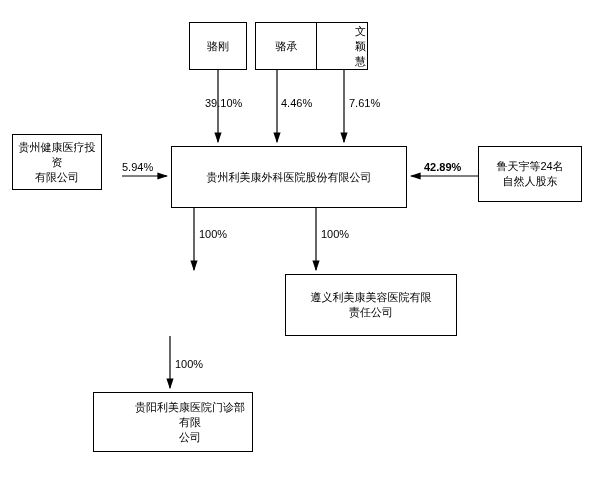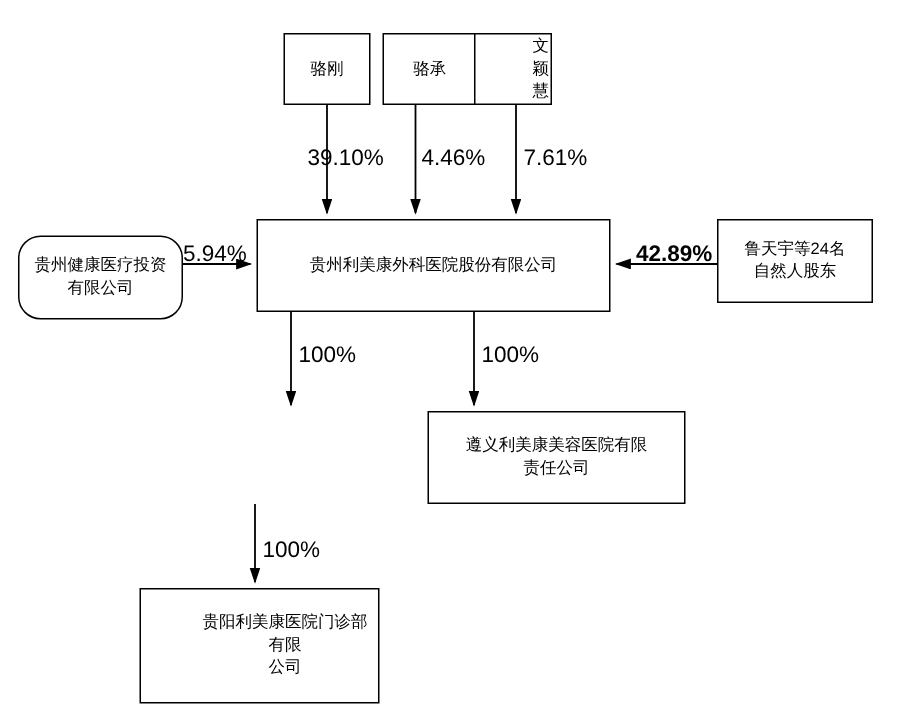--- a/index.html
+++ b/index.html
@@ -25,21 +25,21 @@
     justify-content: center;
     text-align: center;
     font-size: 11px;
     line-height: 15px;
     color: #000000;
     padding: 2px 3px;
     white-space: pre-line;
   }
   .label {
     position: absolute;
-    font-size: 15px;
+    font-size: 11px;
     color: #000000;
     white-space: nowrap;
   }
   svg.edges {
     position: absolute;
     left: 0;
     top: 0;
     width: 600px;
     height: 479px;
     overflow: visible;
@@ -77,33 +77,33 @@
 
     <line x1="170" y1="336" x2="170" y2="388" marker-end="url(#arrow)"></line>
   </svg>
 
   <div class="node" style="left:189px; top:22px; width:58px; height:48px;">骆刚</div>
 
   <div class="node" style="left:255px; top:22px; width:63px; height:48px;">骆承</div>
 
   <div class="node" style="left:316px; top:22px; width:52px; height:48px;padding-left:40px;">文颖慧</div>
 
-  <div class="node" style="left:12px; top:157px; width:110px; height:56px;border-radius:15px;">贵州健康医疗投资
+  <div class="node" style="left:12px; top:134px; width:90px; height:56px;">贵州健康医疗投资
 有限公司</div>
 
   <div class="node" style="left:171px; top:146px; width:236px; height:62px;">贵州利美康外科医院股份有限公司</div>
 
   <div class="node" style="left:478px; top:146px; width:104px; height:56px;">鲁天宇等24名
 自然人股东</div>
 
 
   <div class="node" style="left:285px; top:274px; width:172px; height:62px;">遵义利美康美容医院有限
 责任公司</div>
 
-  <div class="node" style="left:93px; top:392px; width:160px; height:77px;padding-left:37px;">贵阳利美康医院门诊部有限
+  <div class="node" style="left:93px; top:392px; width:160px; height:60px;padding-left:37px;">贵阳利美康医院门诊部有限
 公司</div>
 
   <div class="label" style="left:205px; top:97px;">39.10%</div>
 
   <div class="label" style="left:281px; top:97px;">4.46%</div>
 
   <div class="label" style="left:349px; top:97px;">7.61%</div>
 
   <div class="label" style="left:122px; top:161px;">5.94%</div>
 

